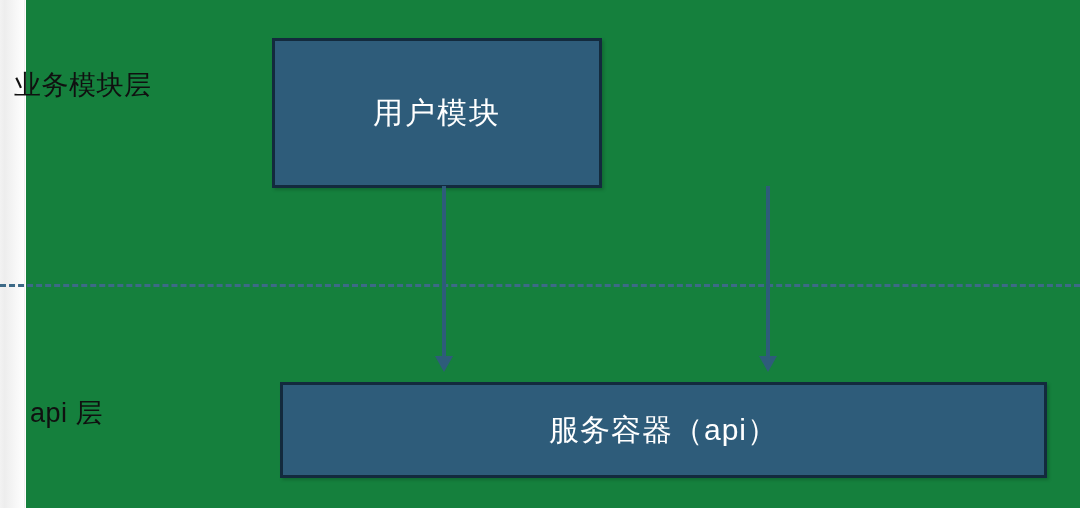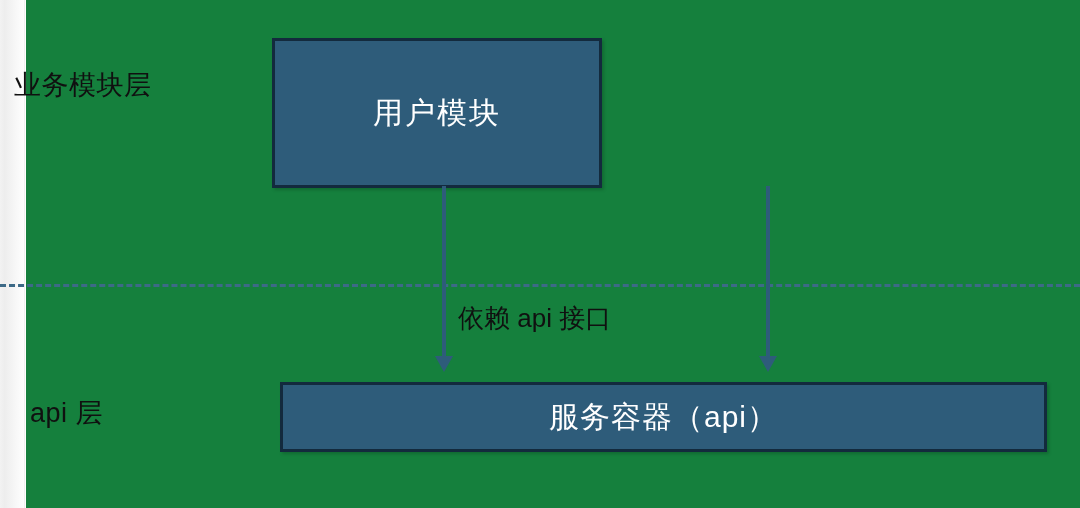--- a/index.html
+++ b/index.html
@@ -77,21 +77,21 @@
 
   #box-user    { left: 272px; top: 38px;  width: 330px; height: 150px; }
   #box-message { left: 712px; top: 38px;  width: 335px; height: 148px; }
 
   
   #box-api-container {
     position: absolute;
     left: 280px;
     top: 382px;
     width: 767px;
-    height: 70px;
+    height: 96px;
     background: #2e5c7a;
     border: 3px solid #132a3d;
     box-sizing: border-box;
     display: flex;
     align-items: center;
     justify-content: center;
     box-shadow: 2px 2px 3px rgba(0,0,0,0.18);
   }
   #box-api-container .box-text {
     color: #ffffff;
@@ -160,20 +160,19 @@
 
 
   <div class="layer-divider"></div>
 
   <div class="connector" id="connector-user-line"></div>
   <div class="arrow-head" id="arrow-user"></div>
 
   <div class="connector" id="connector-message-line"></div>
   <div class="arrow-head" id="arrow-message"></div>
 
-  <div class="edge-label" id="edge-label-depend">依赖 api 接口</div>
 
 
   <div id="box-api-container">
     <span class="box-text">服务容器（api）</span>
   </div>
 
 </div>
 
 </body></html>

